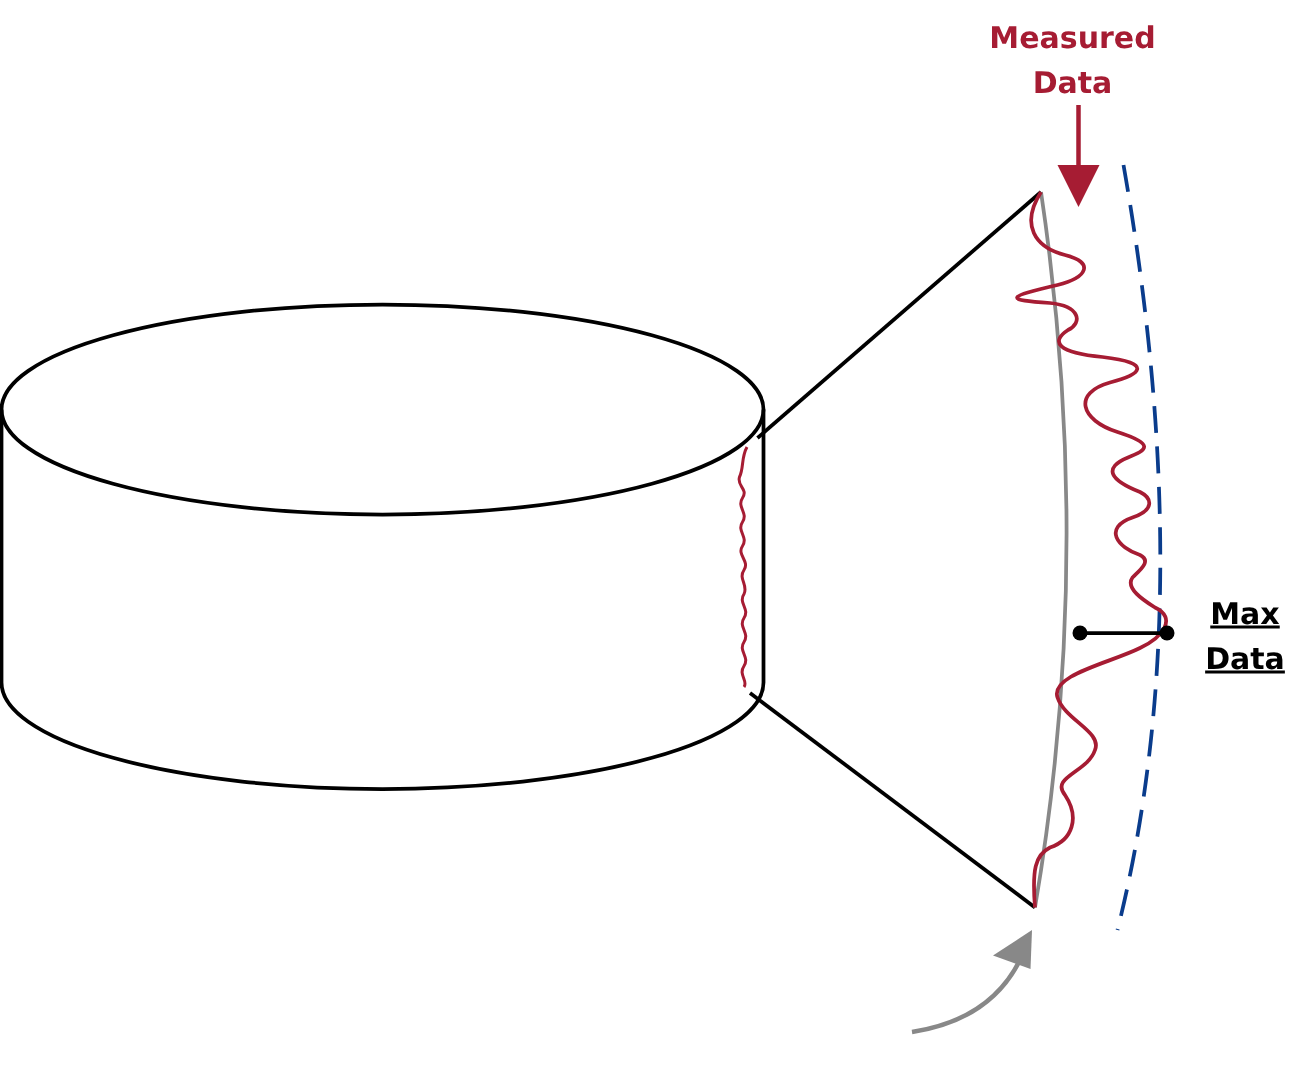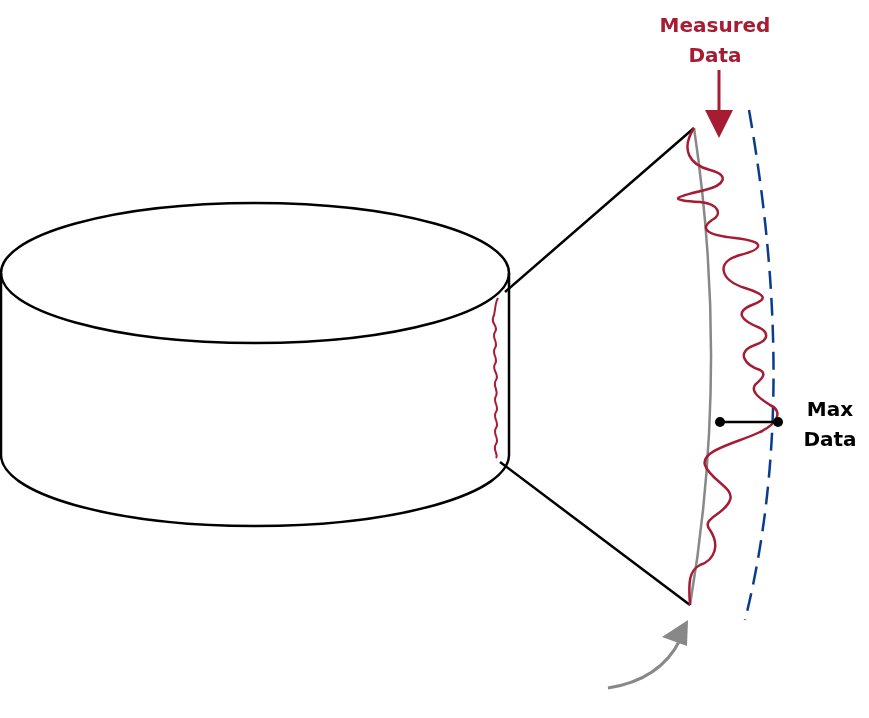--- a/index.html
+++ b/index.html
@@ -2,21 +2,21 @@
 <html><head>
   <meta charset="utf-8">
   <style>
     html, body { margin: 0; padding: 0; background: #ffffff; }
     body { width: 869px; height: 718px; position: relative; overflow: hidden;
            font-family: "DejaVu Sans", sans-serif; }
     #diagram { position: absolute; left: 0; top: 0; }
     .lbl { position: absolute; font-weight: bold; font-size: 20px; line-height: 30px;
            text-align: center; font-family: "DejaVu Sans", sans-serif; }
     #lbl-measured { left: 640px; top: 10px; width: 150px; color: #a61c33; }
-    #lbl-maxerr { left: 790px; top: 394px; width: 80px; color: #000000; }
+    #lbl-maxerr { left: 790px; top: 394px; width: 80px; color: #000000; text-decoration: underline; }
     #lbl-nominal { left: 478px; top: 655px; width: 150px; color: #888888; }
     .lbl span { display: block; }
   </style>
 </head>
 <body>
 
 <svg id="diagram" width="869" height="718" viewBox="0 0 869 718" xmlns="http://www.w3.org/2000/svg">
 
   <g fill="none" stroke="#000" stroke-width="2.5">
     <path d="M1,273 L1,455 A254,71 0 0 0 509,455 L509,273"></path>

